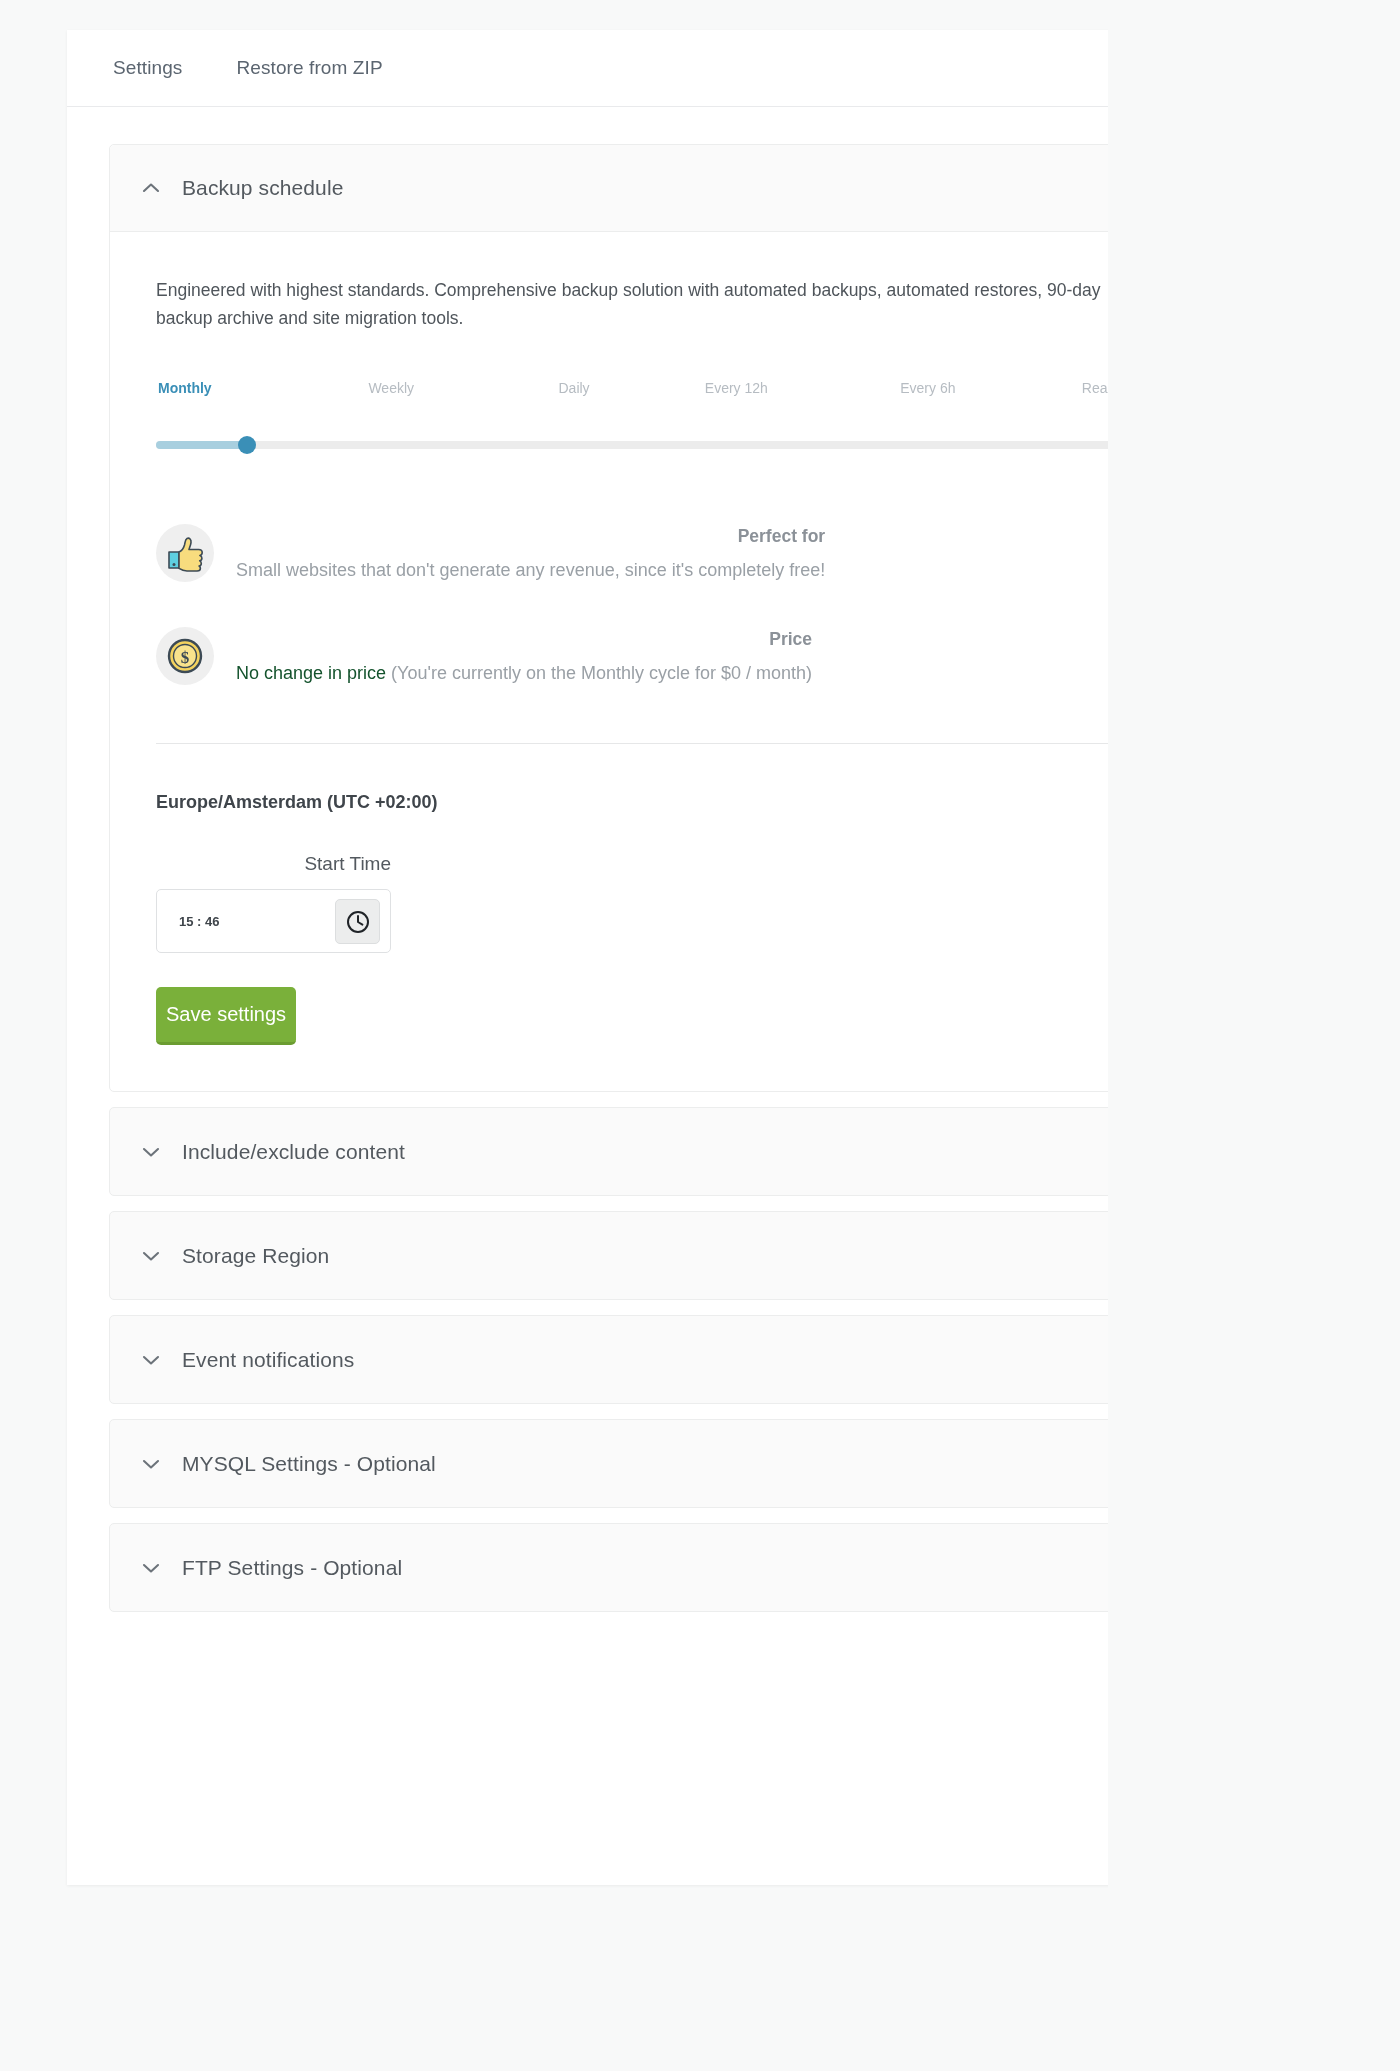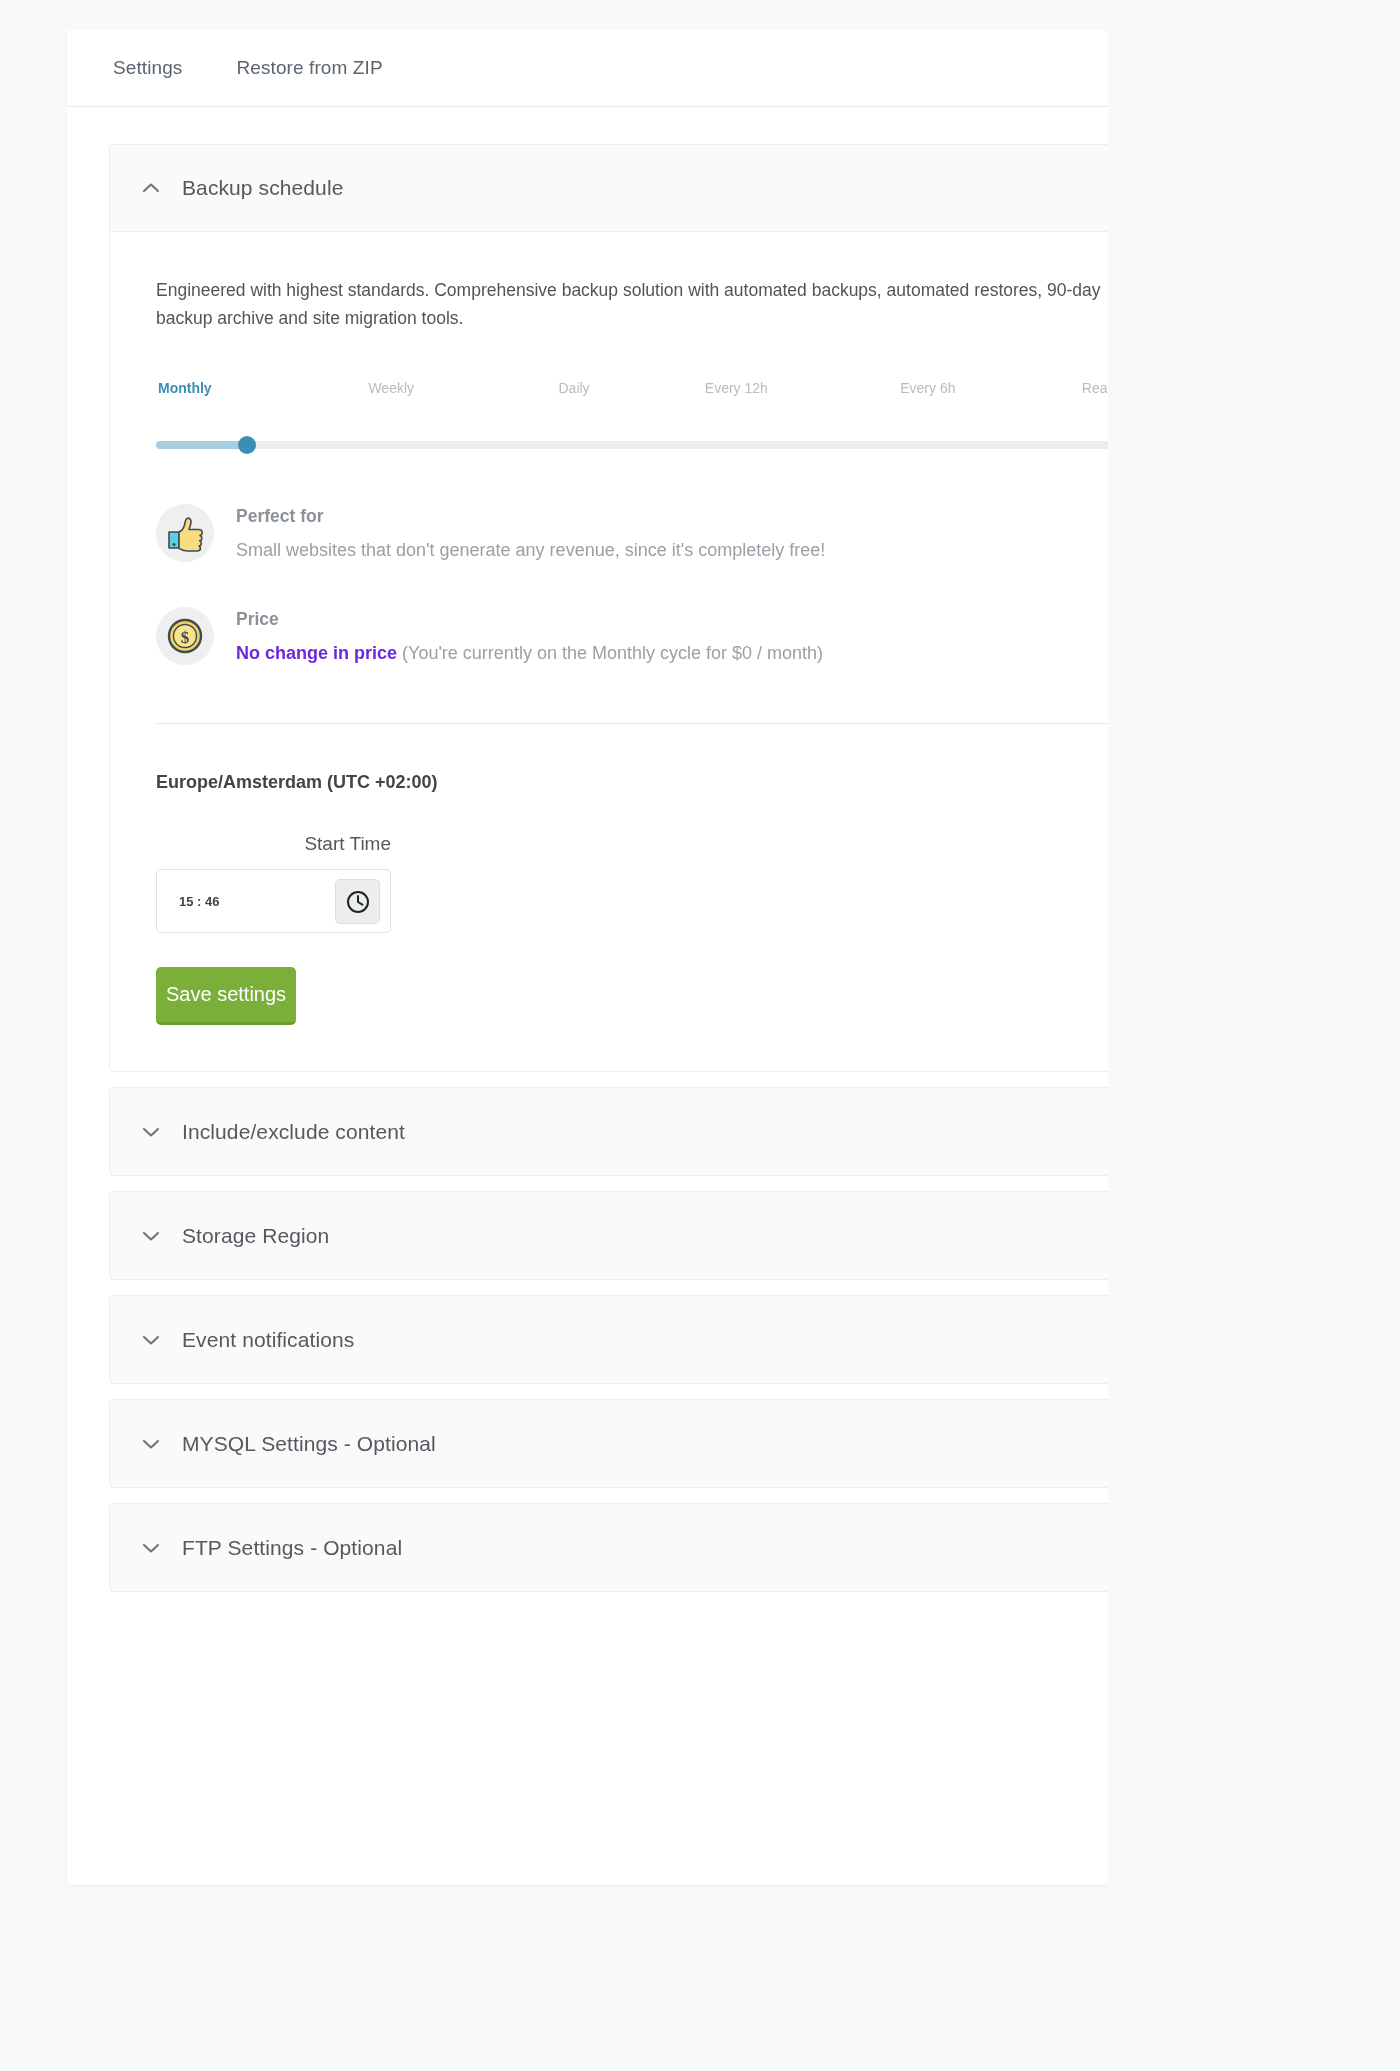--- a/index.html
+++ b/index.html
@@ -153,21 +153,21 @@
     position: absolute;
     top: 0;
     width: 18px;
     height: 18px;
     border-radius: 50%;
     background: #3a8fb7;
     cursor: pointer;
   }
 
   
-  .info-rows { margin-top: 48px; }
+  .info-rows { margin-top: 68px; text-align: right; }
 
   .info-row {
     display: flex;
     align-items: flex-start;
     margin-bottom: 42px;
   }
   .info-row:last-child { margin-bottom: 0; }
 
   .info-icon {
     flex: 0 0 58px;
@@ -185,22 +185,22 @@
     font-weight: bold;
     color: #8b9198;
     margin-bottom: 10px;
   }
   .info-sub {
     font-size: 18px;
     color: #9aa0a6;
     line-height: 1.45;
   }
   .info-sub b {
-    color: #6d28d9;
-    font-weight: bold;
+    color: #14532d;
+    font-weight: normal;
   }
 
   
   .divider {
     height: 1px;
     background: #e6e7e8;
     margin: 57px 0 0 0;
   }
 
   

